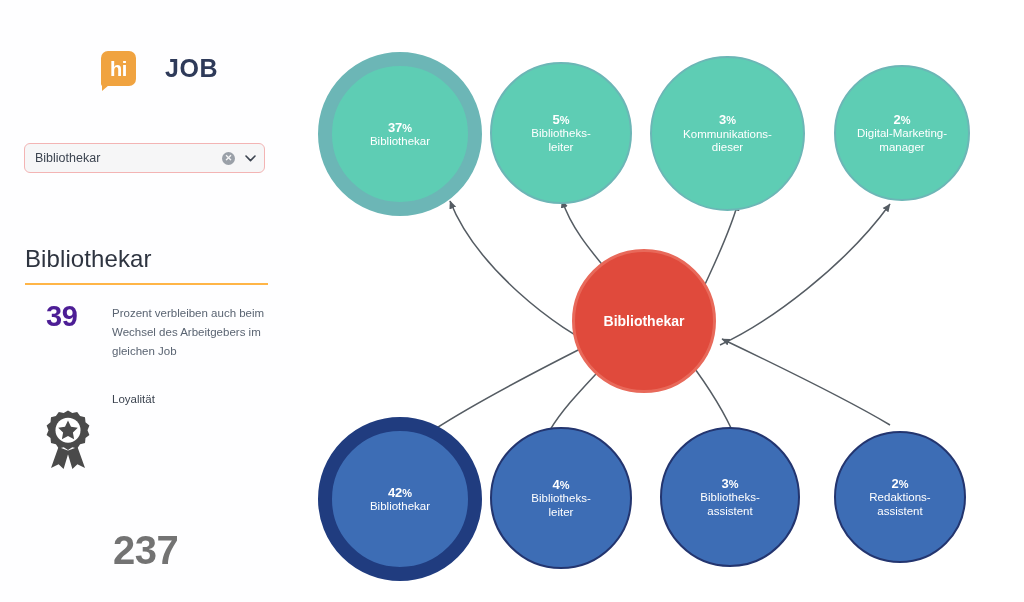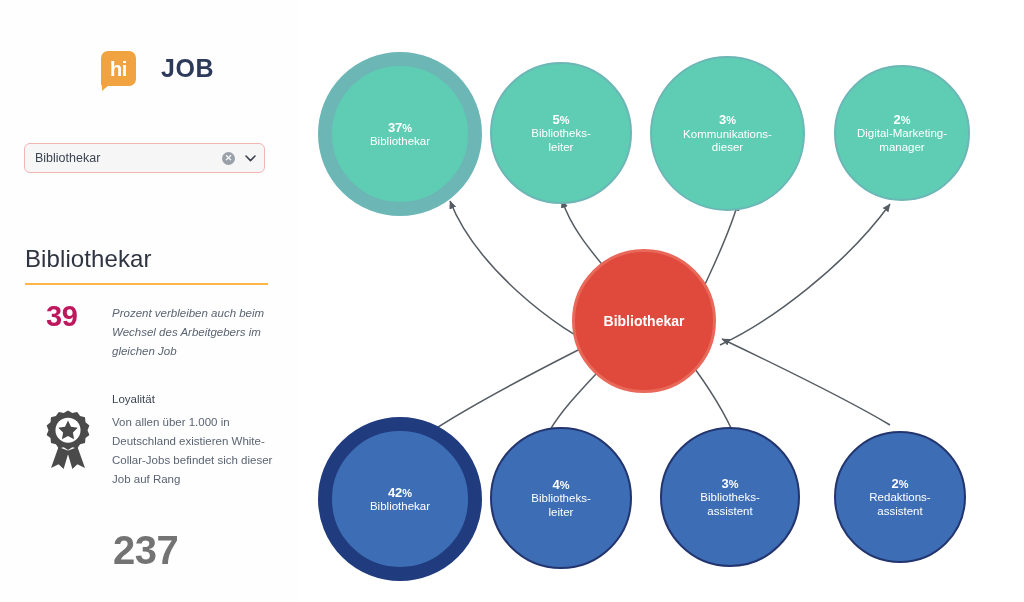--- a/index.html
+++ b/index.html
@@ -26,20 +26,21 @@
     background: #fefeff;
   }
 
   
   #logo {
     position: absolute;
     left: 101px; top: 48px;
     display: flex;
     align-items: center;
     height: 40px;
+    gap: 13px;
   }
   #logo-bubble {
     position: relative;
     width: 35px; height: 35px;
     background: #f0a340;
     border-radius: 7px 7px 7px 2px;
     display: flex;
     align-items: center;
     justify-content: center;
   }
@@ -58,21 +59,21 @@
     letter-spacing: -0.5px;
     line-height: 1;
     position: relative;
     top: 1px;
   }
   #logo-job {
     color: #2e3a59;
     font-size: 25px;
     font-weight: 700;
     letter-spacing: 0.6px;
-    margin-left: 25px;
+    margin-left: 16px;
   }
 
   
   #search-box {
     position: absolute;
     left: 24px; top: 143px;
     width: 241px; height: 30px;
     background: #f6f6f7;
     border: 1px solid #f3b4b4;
     border-radius: 6px;
@@ -132,31 +133,30 @@
     width: 243px; height: 2px;
     background: #ffb547;
   }
 
   
   #stat-number {
     position: absolute;
     left: 46px; top: 300px;
     font-size: 29px;
     font-weight: 700;
-    color: #be185d;
+    color: #4c1d95;
     letter-spacing: -0.5px;
   }
   #stat-desc {
     position: absolute;
     left: 112px; top: 304px;
     width: 160px;
     font-size: 11.5px;
     line-height: 19px;
     color: #5a6472;
-    font-style: italic;
   }
   #loyalty-label {
     position: absolute;
     left: 112px; top: 383px;
     font-size: 11.5px;
     font-weight: 400;
     color: #3c4450;
     margin-top: 10px;
   }
 
@@ -276,21 +276,20 @@
     <svg width="58" height="62" viewBox="0 0 58 62" aria-hidden="true">
       <g fill="#4a4a4a">
         <path d="M19.5 39 L12 60 L19.6 56.2 L24.6 61 L30 43 Z"></path>
         <path d="M38.5 39 L46 60 L38.4 56.2 L33.4 61 L28 43 Z"></path>
         <path d="M29 2.5 l4.3 2.6 4.9-1.1 2.9 4.1 4.9 1.2 0.5 5.0 3.9 3.2-1.9 4.7 1.9 4.7-3.9 3.2-0.5 5.0-4.9 1.2-2.9 4.1-4.9-1.1-4.3 2.6-4.3-2.6-4.9 1.1-2.9-4.1-4.9-1.2-0.5-5.0-3.9-3.2 1.9-4.7-1.9-4.7 3.9-3.2 0.5-5.0 4.9-1.2 2.9-4.1 4.9 1.1z"></path>
       </g>
       <circle cx="29" cy="22.2" r="12.5" fill="#ffffff"></circle>
       <path d="M29 12.6 l3.0 6.1 6.8 1.0 -4.9 4.8 1.2 6.7 -6.1-3.2 -6.1 3.2 1.2-6.7 -4.9-4.8 6.8-1.0z" fill="#4a4a4a"></path>
     </svg>
   </div>
-  <div id="rank-desc">Von allen über 1.000 in Deutschland existieren White-Collar-Jobs befindet sich dieser Job auf Rang</div>
   <div id="rank-number">237</div>
 </div>
 
 <div id="graph">
   <svg id="graph-svg" viewBox="0 0 724 602">
     <defs>
       <marker id="arrow" viewBox="0 0 10 10" refX="8.5" refY="5" markerWidth="6" markerHeight="6" orient="auto-start-reverse">
         <path d="M0,1 L9,5 L0,9 z" fill="#555c63"></path>
       </marker>
     </defs>

